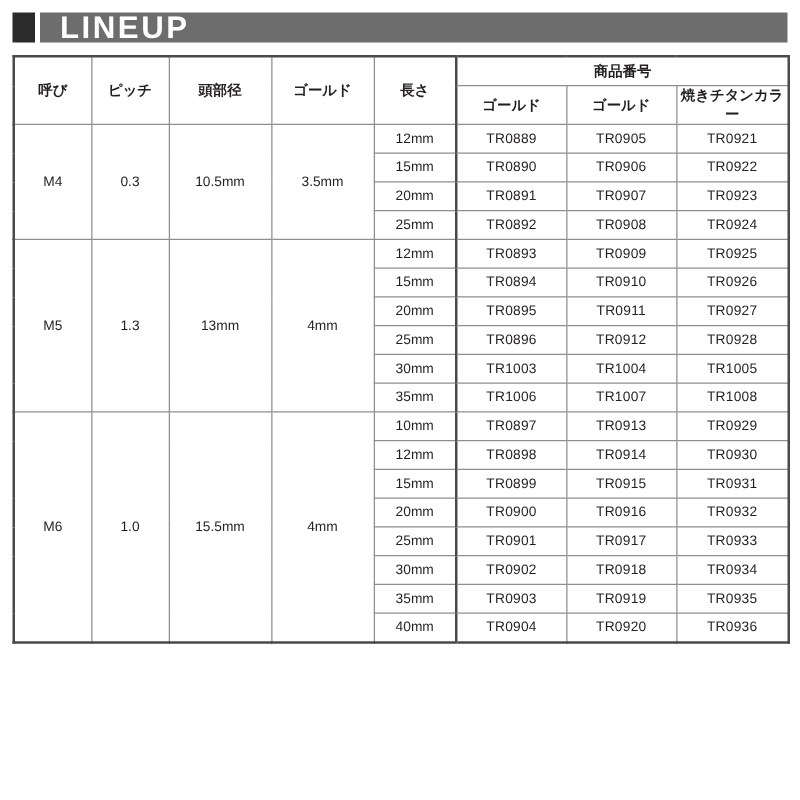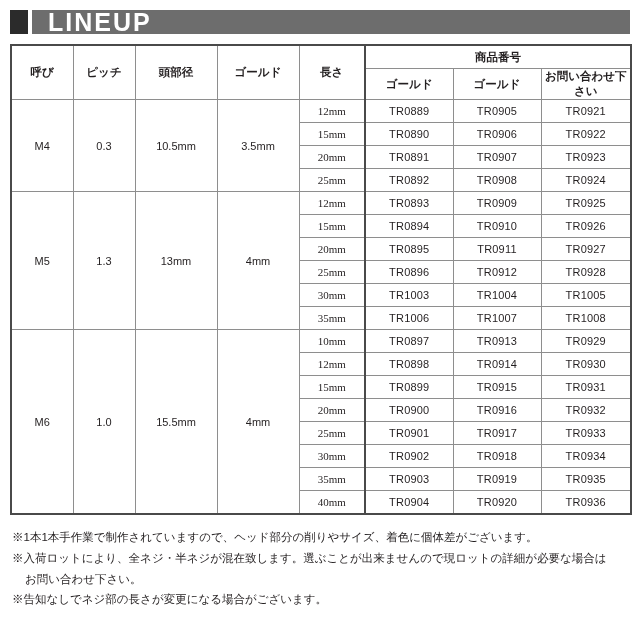--- a/index.html
+++ b/index.html
@@ -77,21 +77,20 @@
     border-top: 2px solid #4a4a4a;
   }
   .thick-left {
     border-left: 2px solid #4a4a4a !important;
   }
   td.spec, th.spec {
     font-size: 12px;
   }
   td.size-cell {
     font-size: 11px;
-    font-family: Liberation Serif, serif;
   }
   td.code {
     font-size: 11px;
     letter-spacing: 0.2px;
   }
   table.lineup {
     border: 2px solid #4a4a4a;
   }
   .hdr-top th {
     height: 24px;
@@ -148,21 +147,21 @@
           <th rowspan="2" class="spec">呼び</th>
           <th rowspan="2" class="spec">ピッチ</th>
           <th rowspan="2" class="spec">頭部径</th>
           <th rowspan="2" class="spec">ゴールド</th>
           <th rowspan="2" class="spec">長さ</th>
           <th colspan="3" class="thick-left">商品番号</th>
         </tr>
         <tr class="hdr-sub">
           <th class="thick-left">ゴールド</th>
           <th>ゴールド</th>
-          <th>お問い合わせ下さい</th>
+          <th>焼きチタンカラー</th>
         </tr>
       </thead>
       <tbody>
 
         <tr class="group-sep">
           <td class="namecell" rowspan="4">M4</td>
           <td class="spec" rowspan="4">0.3</td>
           <td class="spec" rowspan="4">10.5mm</td>
           <td class="spec" rowspan="4">3.5mm</td>
           <td class="size-cell">12mm</td>
@@ -279,20 +278,14 @@
         <tr>
           <td class="size-cell">40mm</td>
           <td class="code thick-left">TR0904</td>
           <td class="code">TR0920</td>
           <td class="code">TR0936</td>
         </tr>
       </tbody>
     </table>
   </div>
 
-  <div class="notes">
-    <p>※1本1本手作業で制作されていますので、ヘッド部分の削りやサイズ、着色に個体差がございます。</p>
-    <p>※入荷ロットにより、全ネジ・半ネジが混在致します。選ぶことが出来ませんので現ロットの詳細が必要な場合は</p>
-    <p class="indent">お問い合わせ下さい。</p>
-    <p>※告知なしでネジ部の長さが変更になる場合がございます。</p>
-  </div>
 
 </div>
 
 </body></html>

